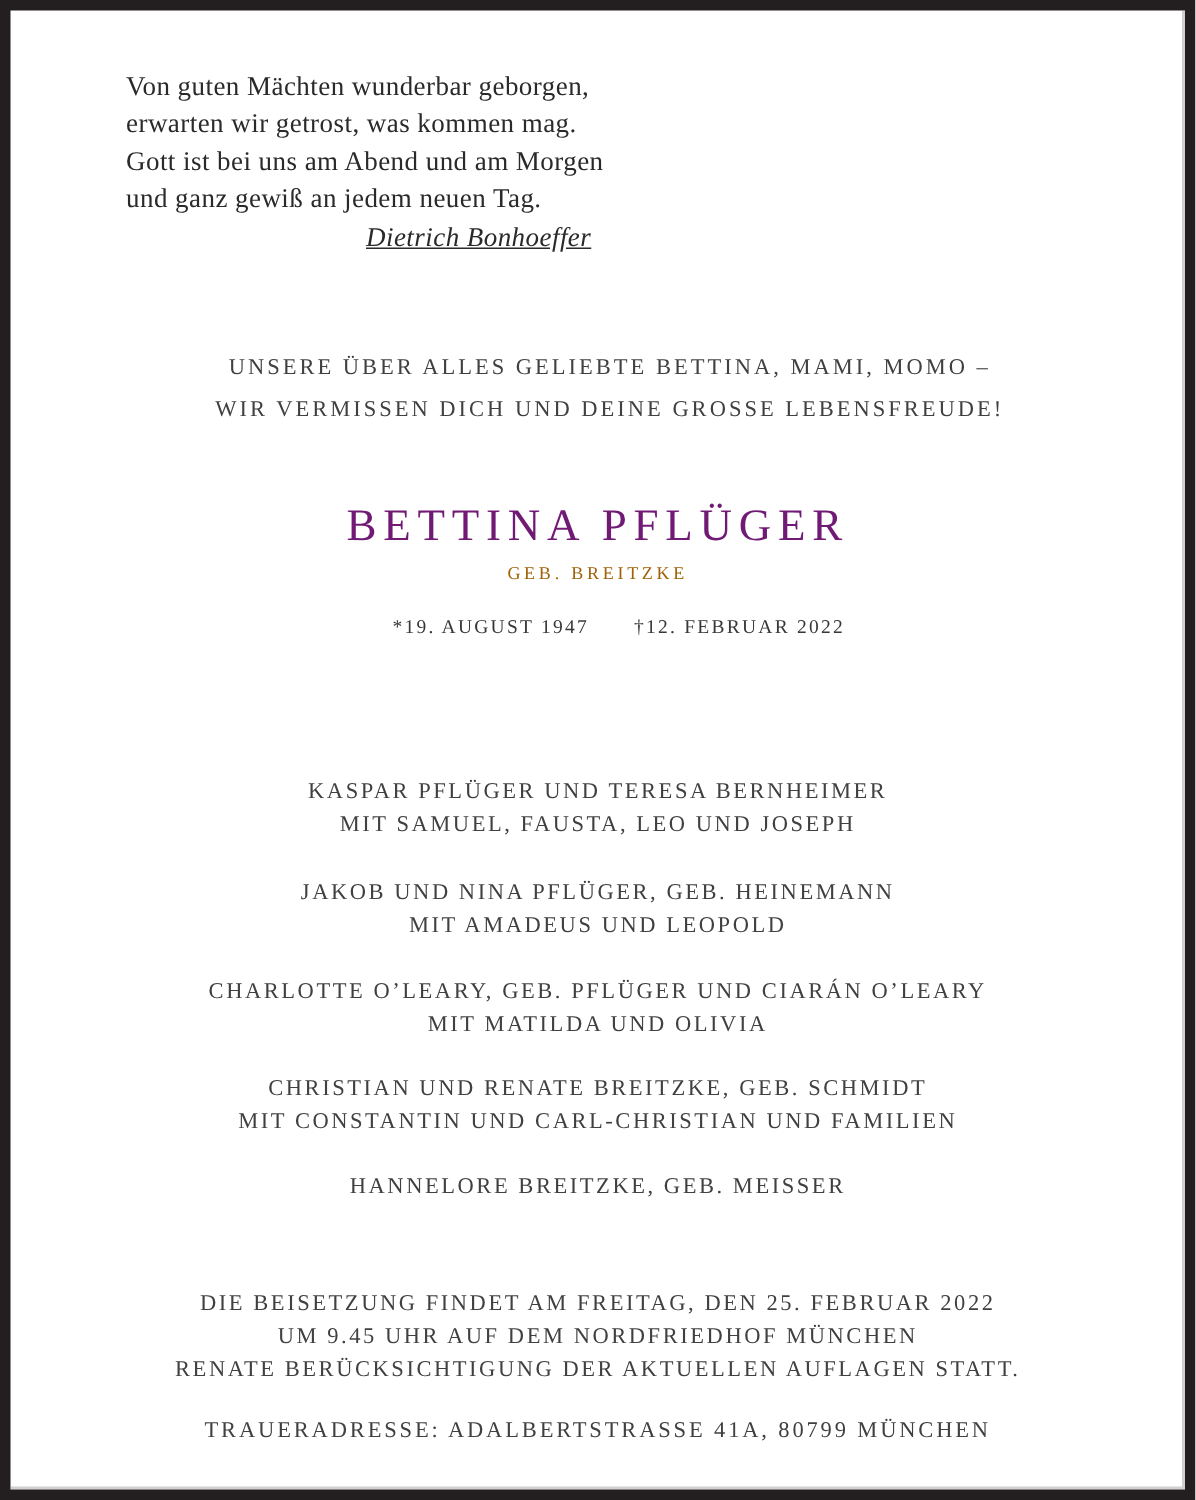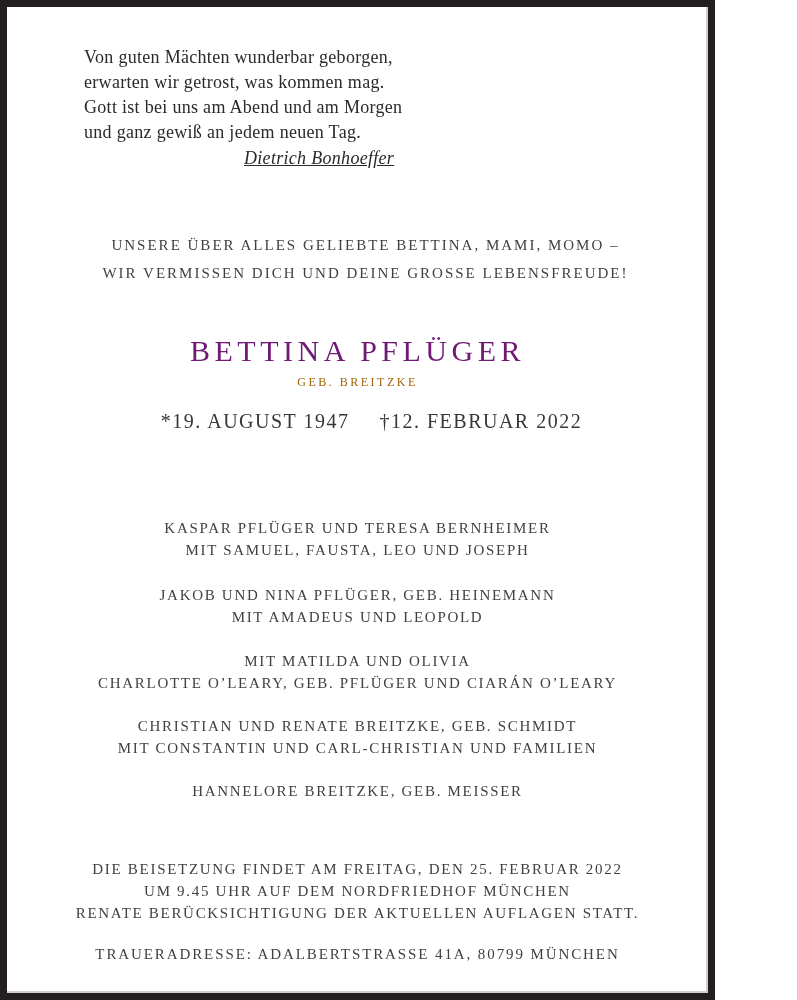--- a/index.html
+++ b/index.html
@@ -2,21 +2,21 @@
 <html><head>
 <meta charset="utf-8">
 <style>
   html, body {
     margin: 0;
     padding: 0;
     background: #ffffff;
   }
   .sheet {
     position: relative;
-    width: 715px;
+    width: 797px;
     height: 1000px;
     box-sizing: border-box;
     border: 7px solid #231f20;
     background: #ffffff;
     box-shadow: inset -2px -2px 0 #d2cfcf;
     font-family: "Liberation Serif", "DejaVu Serif", serif;
     overflow: hidden;
   }
   .poem {
     position: absolute;
@@ -62,21 +62,21 @@
     white-space: nowrap;
   }
   .birth-name {
     top: 368px;
     font-size: 12px;
     letter-spacing: 2.5px;
     color: #a16207;
   }
   .dates {
     top: 403px;
-    font-size: 20px;
+    font-size: 13px;
     letter-spacing: 1.5px;
     color: #383637;
     padding-left: 28px;
   }
   .dates .death-date {
     margin-left: 30px;
   }
   .mourner-entry {
     font-size: 15px;
     line-height: 22px;
@@ -130,22 +130,22 @@
     <div>KASPAR PFLÜGER UND TERESA BERNHEIMER</div>
     <div>MIT SAMUEL, FAUSTA, LEO UND JOSEPH</div>
   </div>
 
   <div class="caps mourner-entry entry-2">
     <div>JAKOB UND NINA PFLÜGER, GEB. HEINEMANN</div>
     <div>MIT AMADEUS UND LEOPOLD</div>
   </div>
 
   <div class="caps mourner-entry entry-3">
+    <div>CHARLOTTE O’LEARY, GEB. PFLÜGER UND CIARÁN O’LEARY</div>
     <div>MIT MATILDA UND OLIVIA</div>
-    <div>CHARLOTTE O’LEARY, GEB. PFLÜGER UND CIARÁN O’LEARY</div>
   </div>
 
   <div class="caps mourner-entry entry-5">
     <div>HANNELORE BREITZKE, GEB. MEISSER</div>
   </div>
 
   <div class="caps mourner-entry entry-4">
     <div>CHRISTIAN UND RENATE BREITZKE, GEB. SCHMIDT</div>
     <div>MIT CONSTANTIN UND CARL-CHRISTIAN UND FAMILIEN</div>
   </div>

